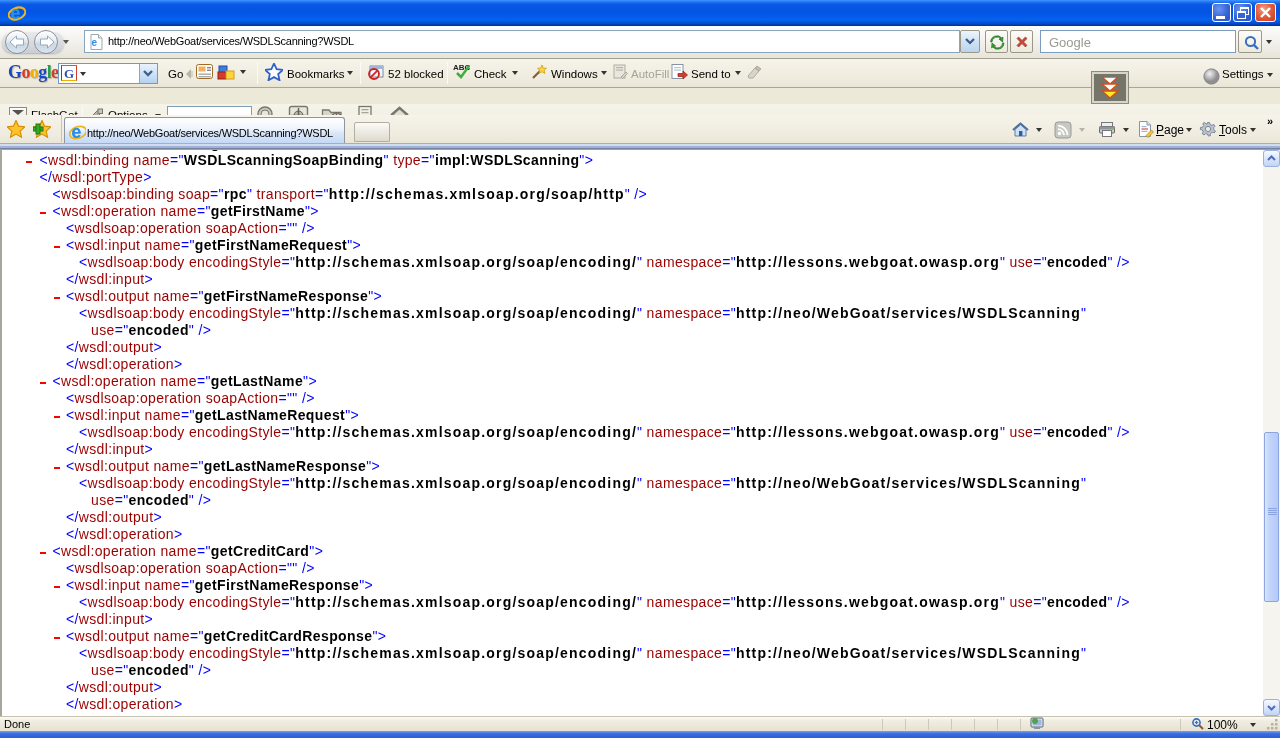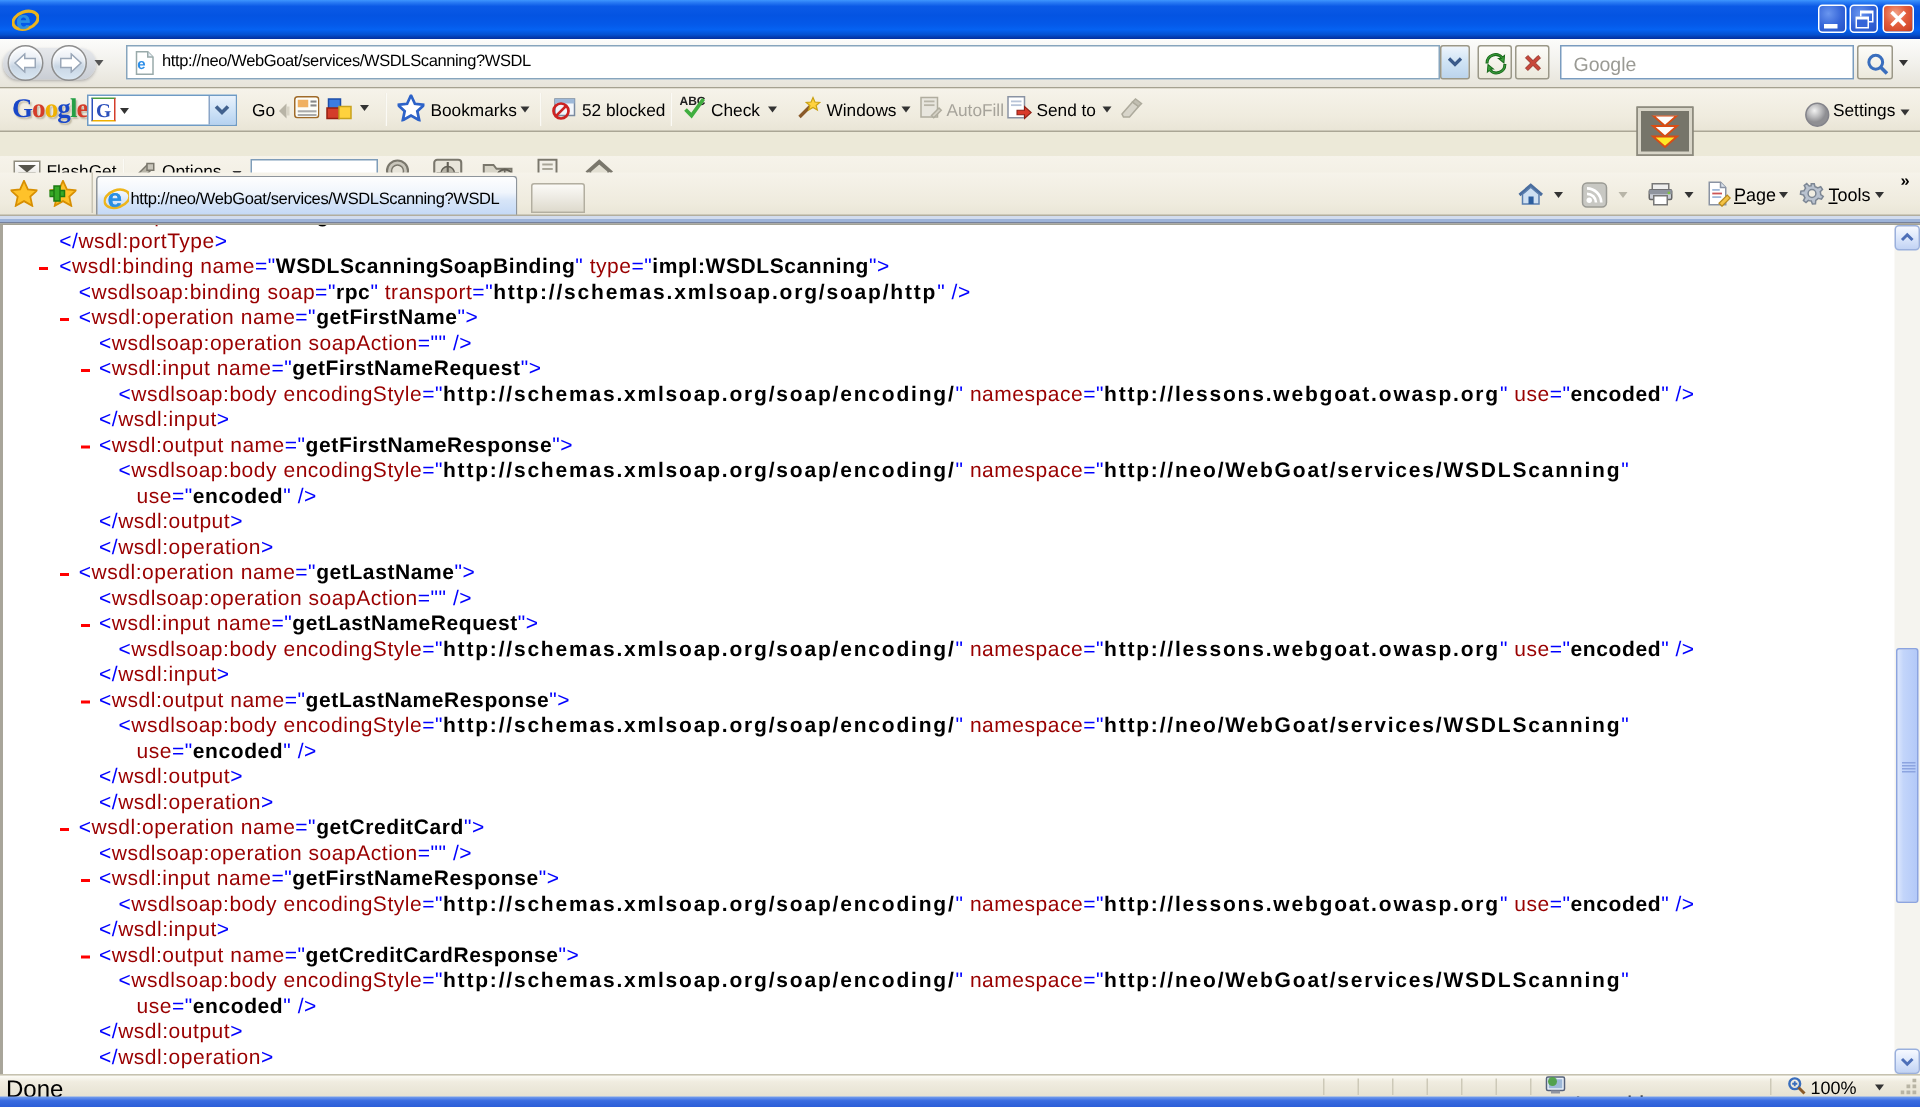--- a/index.html
+++ b/index.html
@@ -337,22 +337,22 @@
 </div>
 <div id="bz0" class="abs"></div>
 <div id="bezel1" class="abs"></div>
 <div id="bezel2" class="abs"></div>
 <div id="bz3" class="abs"></div>
 <div id="bz4" class="abs"></div>
 <div id="lb" class="abs"></div>
 <div id="content" class="abs">
 <div id="xmlpane">
       <div class="x" style="padding-left:52.5px"><s class="m">&lt;</s><s class="n">wsdl:operation</s> <s class="n">name</s><s class="m">="</s><b>getCreditCard</b><s class="m">"</s><s class="m">&gt;</s></div>
+<div class="x" style="padding-left:39.5px"><i style="left:26px"></i><s class="m">&lt;</s><s class="n">wsdl:binding</s> <s class="n">name</s><s class="m">="</s><b>WSDLScanningSoapBinding</b><s class="m">"</s> <s class="n">type</s><s class="m">="</s><b>impl:WSDLScanning</b><s class="m">"</s><s class="m">&gt;</s></div>
 <div class="x" style="padding-left:39.5px"><s class="m">&lt;/</s><s class="n">wsdl:portType</s><s class="m">&gt;</s></div>
-<div class="x" style="padding-left:39.5px"><i style="left:26px"></i><s class="m">&lt;</s><s class="n">wsdl:binding</s> <s class="n">name</s><s class="m">="</s><b>WSDLScanningSoapBinding</b><s class="m">"</s> <s class="n">type</s><s class="m">="</s><b>impl:WSDLScanning</b><s class="m">"</s><s class="m">&gt;</s></div>
 <div class="x" style="padding-left:52.5px"><s class="m">&lt;</s><s class="n">wsdlsoap:binding</s> <s class="n">soap</s><s class="m">="</s><b>rpc</b><s class="m">"</s> <s class="n">transport</s><s class="m">="</s><b class="u">http://schemas.xmlsoap.org/soap/http</b><s class="m">"</s><s class="m"> /&gt;</s></div>
 <div class="x" style="padding-left:52.5px"><i style="left:40px"></i><s class="m">&lt;</s><s class="n">wsdl:operation</s> <s class="n">name</s><s class="m">="</s><b>getFirstName</b><s class="m">"</s><s class="m">&gt;</s></div>
 <div class="x" style="padding-left:66px"><s class="m">&lt;</s><s class="n">wsdlsoap:operation</s> <s class="n">soapAction</s><s class="m">="</s><b></b><s class="m">"</s><s class="m"> /&gt;</s></div>
 <div class="x" style="padding-left:66px"><i style="left:54px"></i><s class="m">&lt;</s><s class="n">wsdl:input</s> <s class="n">name</s><s class="m">="</s><b>getFirstNameRequest</b><s class="m">"</s><s class="m">&gt;</s></div>
 <div class="x" style="padding-left:79px"><s class="m">&lt;</s><s class="n">wsdlsoap:body</s> <s class="n">encodingStyle</s><s class="m">="</s><b class="u">http://schemas.xmlsoap.org/soap/encoding/</b><s class="m">"</s> <s class="n">namespace</s><s class="m">="</s><b class="u">http://lessons.webgoat.owasp.org</b><s class="m">"</s> <s class="n">use</s><s class="m">="</s><b>encoded</b><s class="m">"</s><s class="m"> /&gt;</s></div>
 <div class="x" style="padding-left:66px"><s class="m">&lt;/</s><s class="n">wsdl:input</s><s class="m">&gt;</s></div>
 <div class="x" style="padding-left:66px"><i style="left:54px"></i><s class="m">&lt;</s><s class="n">wsdl:output</s> <s class="n">name</s><s class="m">="</s><b>getFirstNameResponse</b><s class="m">"</s><s class="m">&gt;</s></div>
 <div class="x" style="padding-left:79px"><s class="m">&lt;</s><s class="n">wsdlsoap:body</s> <s class="n">encodingStyle</s><s class="m">="</s><b class="u">http://schemas.xmlsoap.org/soap/encoding/</b><s class="m">"</s> <s class="n">namespace</s><s class="m">="</s><b class="u">http://neo/WebGoat/services/WSDLScanning</b><s class="m">"</s><s class="m"></s></div>
 <div class="x" style="padding-left:91px"><s class="n">use</s><s class="m">="</s><b>encoded</b><s class="m">" /&gt;</s></div>
 <div class="x" style="padding-left:66px"><s class="m">&lt;/</s><s class="n">wsdl:output</s><s class="m">&gt;</s></div>
@@ -384,21 +384,21 @@
         <path d="M4 9 L7.5 5.5 L11 9" fill="none" stroke="#4d6fb8" stroke-width="2"></path>
       </svg></div>
 <div class="sbtn" style="bottom:0"><svg width="15" height="15">
         <path d="M4 6 L7.5 9.5 L11 6" fill="none" stroke="#4d6fb8" stroke-width="2"></path>
       </svg></div>
 <div id="sthumb">
       <div style="position:absolute;left:3px;top:75px;width:9px;height:1px;background:#8ca4e0;box-shadow:0 2px 0 #8ca4e0,0 4px 0 #8ca4e0,0 6px 0 #8ca4e0"></div>
     </div>
 </div>
 <div id="status" class="abs">
-<div class="lbl" style="left:4px;top:1px;font-size:16px">Done</div>
+<div class="lbl" style="left:4px;top:1px;font-size:11px">Done</div>
 <div class="tick" style="left:882px"></div>
 <div class="tick" style="left:905px"></div>
 <div class="tick" style="left:928px"></div>
 <div class="tick" style="left:951px"></div>
 <div class="tick" style="left:974px"></div>
 <div class="tick" style="left:997px"></div>
 <div class="tick" style="left:1020px"></div>
 <svg class="abs" style="left:1030px;top:0px" width="16" height="14" viewBox="0 0 16 14">
       <rect x="1" y="1" width="12" height="9" rx="1" fill="#e8f0fa" stroke="#55617a"></rect>
       <rect x="2.5" y="2.5" width="9" height="6" fill="#9db8d8"></rect>

